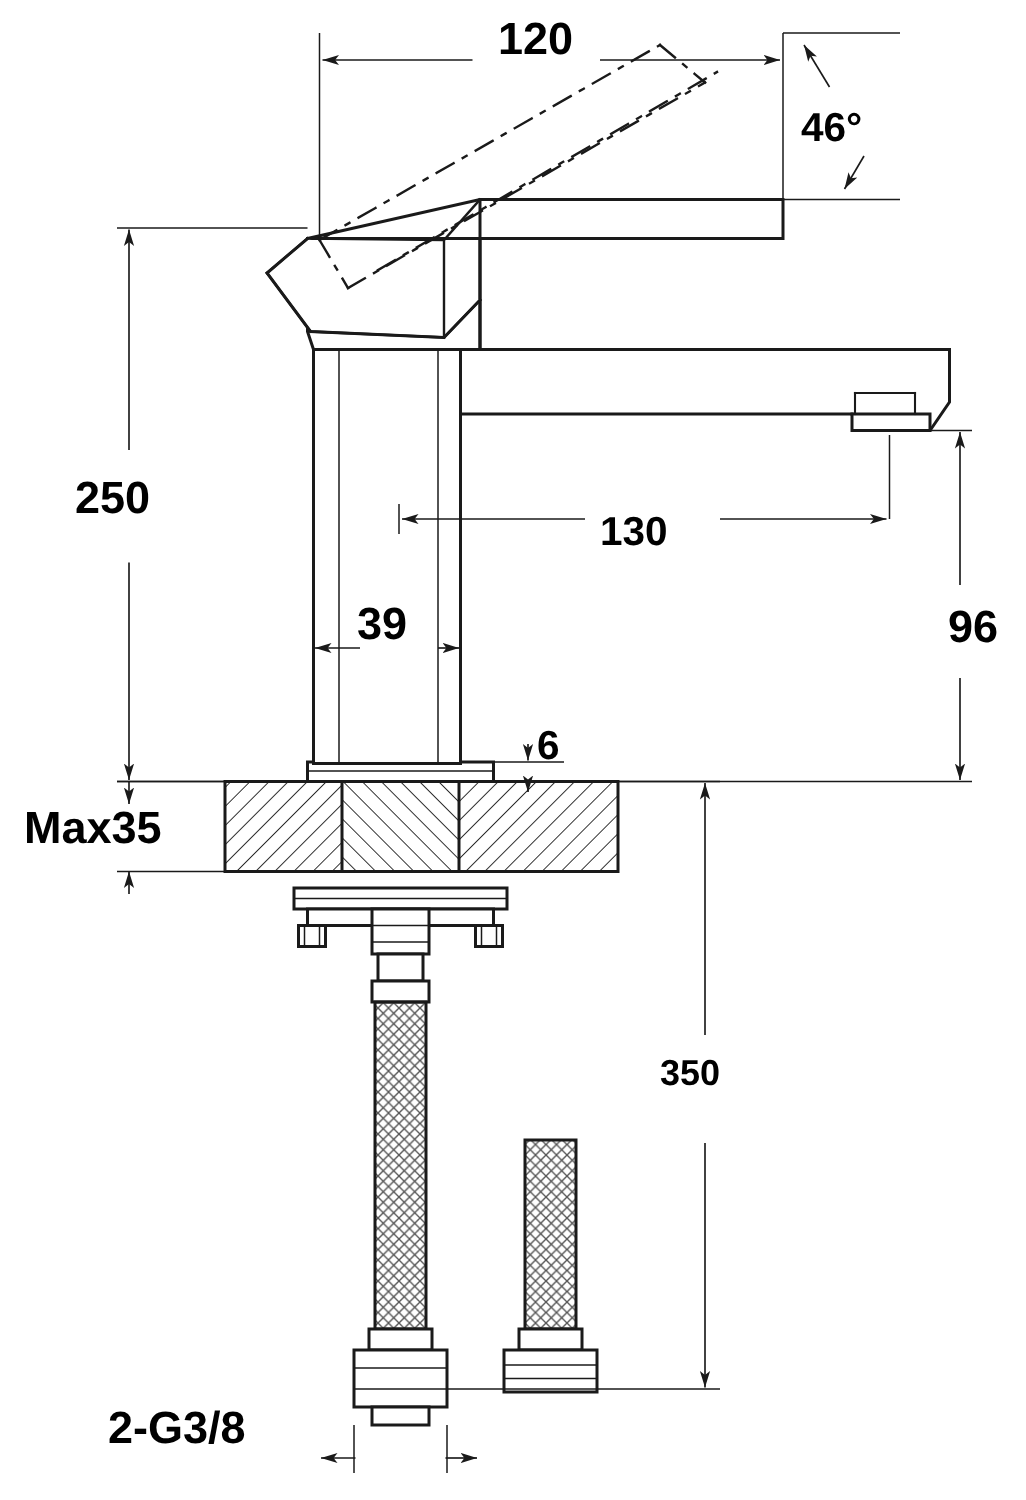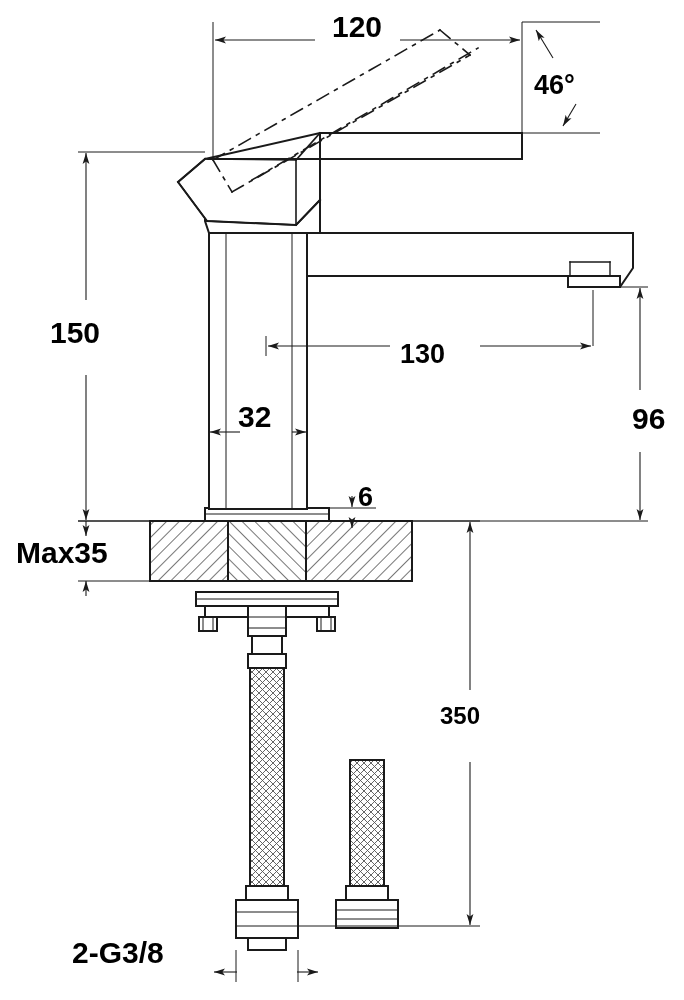--- a/index.html
+++ b/index.html
@@ -198,27 +198,27 @@
       <line x1="298" y1="950" x2="298" y2="982" stroke-width="1"></line>
       <line x1="214" y1="972" x2="237" y2="972" marker-start="url(#arrowStart)"></line>
       <line x1="297" y1="972" x2="318" y2="972" marker-end="url(#arrowEnd)"></line>
     </g>
   </svg>
 
   <div class="dim-label" style="left:332px; top:12px; font-size:30px;">120</div>
 
   <div class="dim-label" style="left:534px; top:72px; font-size:27px;">46°</div>
 
-  <div class="dim-label" style="left:50px; top:318px; font-size:30px;">150</div>
+  <div class="dim-label" style="left:50px; top:318px; font-size:30px;">250</div>
 
   <div class="dim-label" style="left:400px; top:306px; font-size:27px;margin-top:35px;">130</div>
 
   <div class="dim-label" style="left:632px; top:404px; font-size:30px;">96</div>
 
-  <div class="dim-label" style="left:238px; top:402px; font-size:30px;">32</div>
+  <div class="dim-label" style="left:238px; top:402px; font-size:30px;">39</div>
 
   <div class="dim-label" style="left:358px; top:484px; font-size:27px;">6</div>
 
   <div class="dim-label" style="left:16px; top:538px; font-size:30px;">Max35</div>
 
   <div class="dim-label" style="left:440px; top:704px; font-size:24px;">350</div>
 
   <div class="dim-label" style="left:72px; top:938px; font-size:30px;">2-G3/8</div>
 
 </div>

